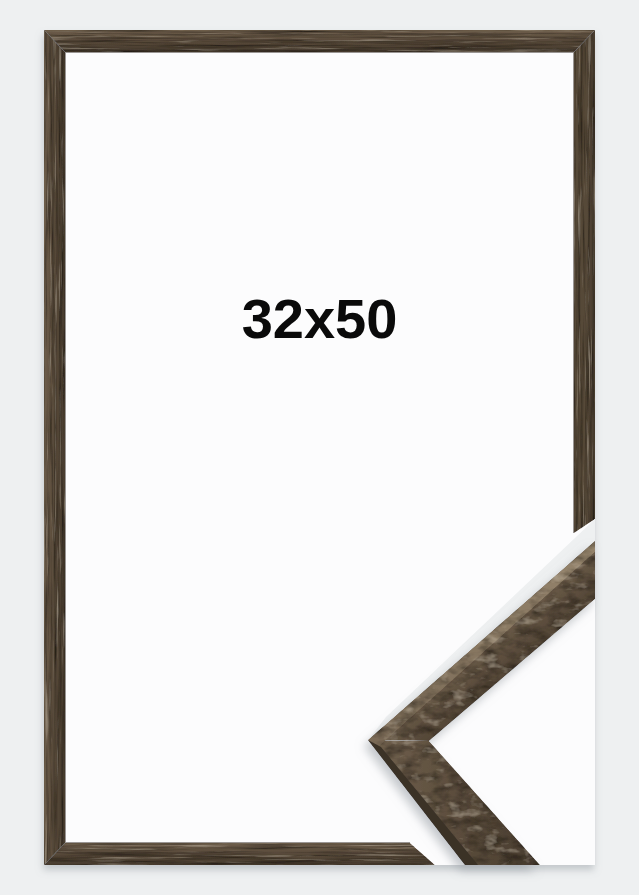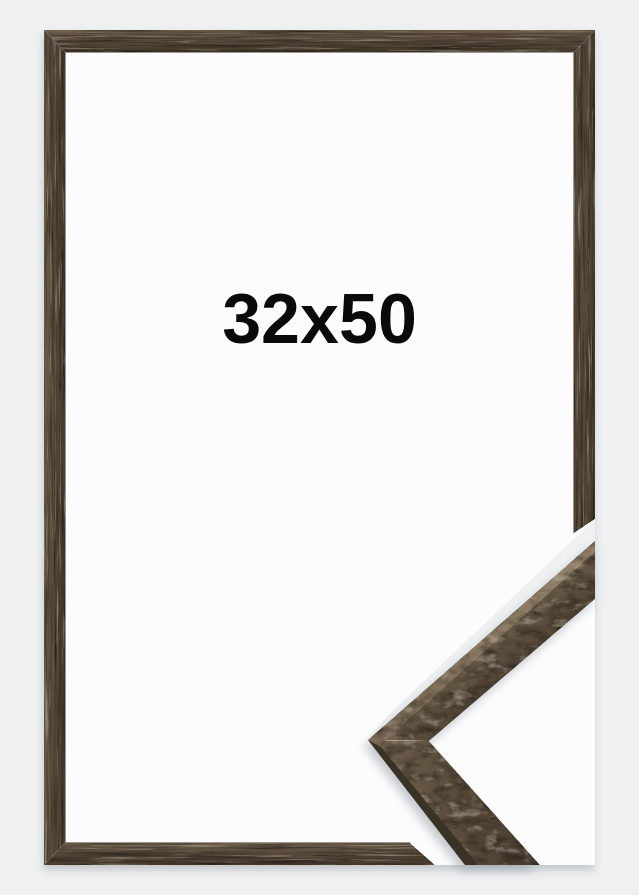--- a/index.html
+++ b/index.html
@@ -7,21 +7,21 @@
     width: 639px; height: 895px;
     background: var(--background-color, #eef0f1);
     overflow: hidden; position: relative;
     font-family: "Liberation Sans", sans-serif;
   }
   .stage { position: absolute; inset: 0; }
   .stage svg { position: absolute; left: 0; top: 0; }
   .size-label {
     position: absolute; left: 0; top: 254px; width: 639px; height: 130px;
     display: flex; align-items: center; justify-content: center;
-    font-weight: bold; font-size: 70px; line-height: 1; letter-spacing: 0;
+    font-weight: bold; font-size: 56px; line-height: 1; letter-spacing: 0;
     color: var(--label-color, #0a0a0a);
   }
 </style>
 </head>
 <body>
 
 <div class="stage">
 
   <svg width="639" height="895" viewBox="0 0 639 895">
     <defs>

